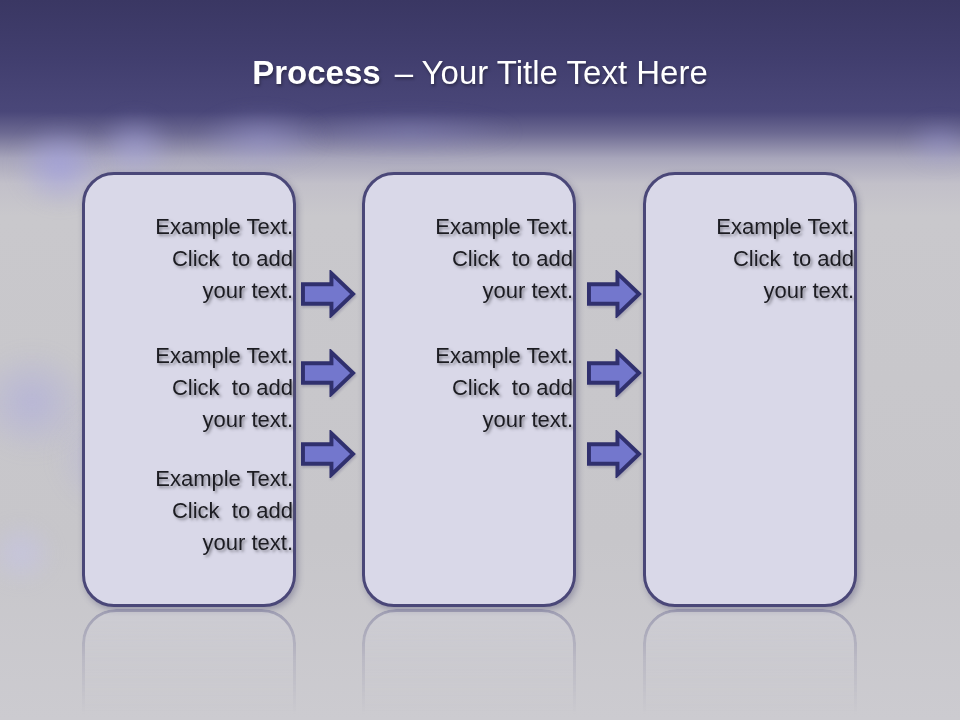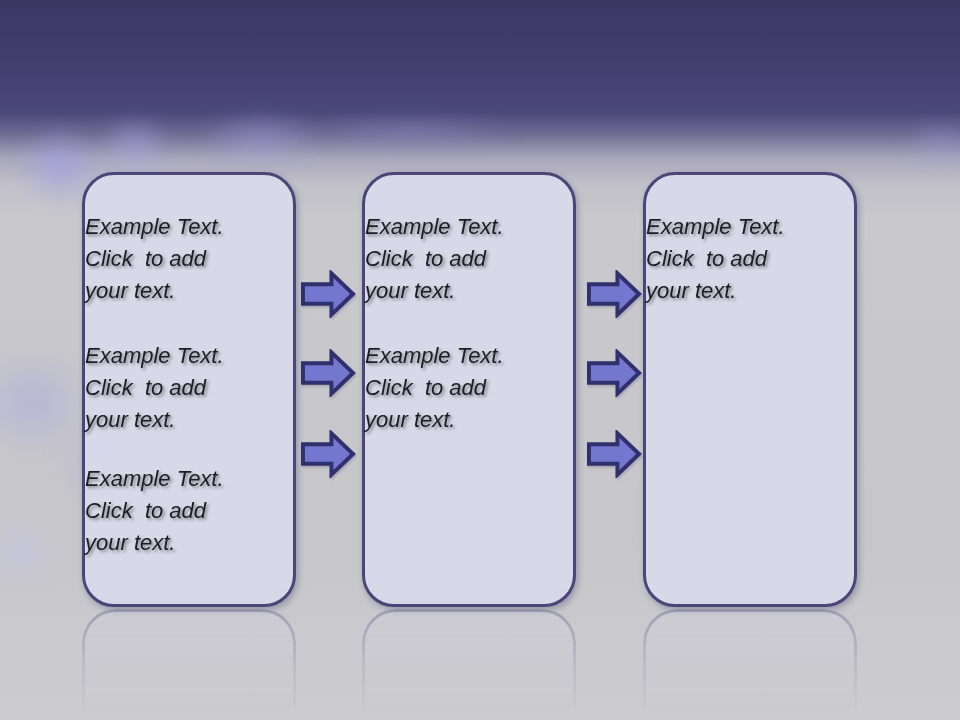--- a/index.html
+++ b/index.html
@@ -59,22 +59,21 @@
     border:3px solid var(--box-border);
     border-radius:32px;
     box-shadow:2px 3px 6px rgba(60,58,100,.35);
   }
   .box.x1{left:82px;}
   .box.x2{left:362px;}
   .box.x3{left:643px;}
 
   .tblock{
     position:absolute;left:0;right:0;
-    text-align:left;
-    font-style:italic;
+    text-align:right;
     font-size:22px;line-height:32px;
     color:var(--text-color);
     text-shadow:2px 2px 3px rgba(90,90,100,.65);
     cursor:text;
   }
   .tblock .tline{white-space:pre;}
   .tblock.p1{top:36px;}
   .tblock.p2{top:165px;}
   .tblock.p3{top:288px;}
 
@@ -105,20 +104,21 @@
   <div class="blob b1"></div>
   <div class="blob b2"></div>
   <div class="blob b3"></div>
   <div class="blob b4"></div>
   <div class="blob b5"></div>
   <div class="blob b6"></div>
   <div class="blob b7"></div>
   <div class="blob b8"></div>
   <div class="blob b9"></div>
 
+  <div class="slide-title"><span class="t-bold">Process</span><span class="t-rest">– Your Title Text Here</span></div>
 
   <div class="box x1">
     <div class="tblock p1">
       <div class="tline">Example Text.</div>
       <div class="tline">Click  to add</div>
       <div class="tline">your text.</div>
     </div>
     <div class="tblock p2">
       <div class="tline">Example Text.</div>
       <div class="tline">Click  to add</div>

